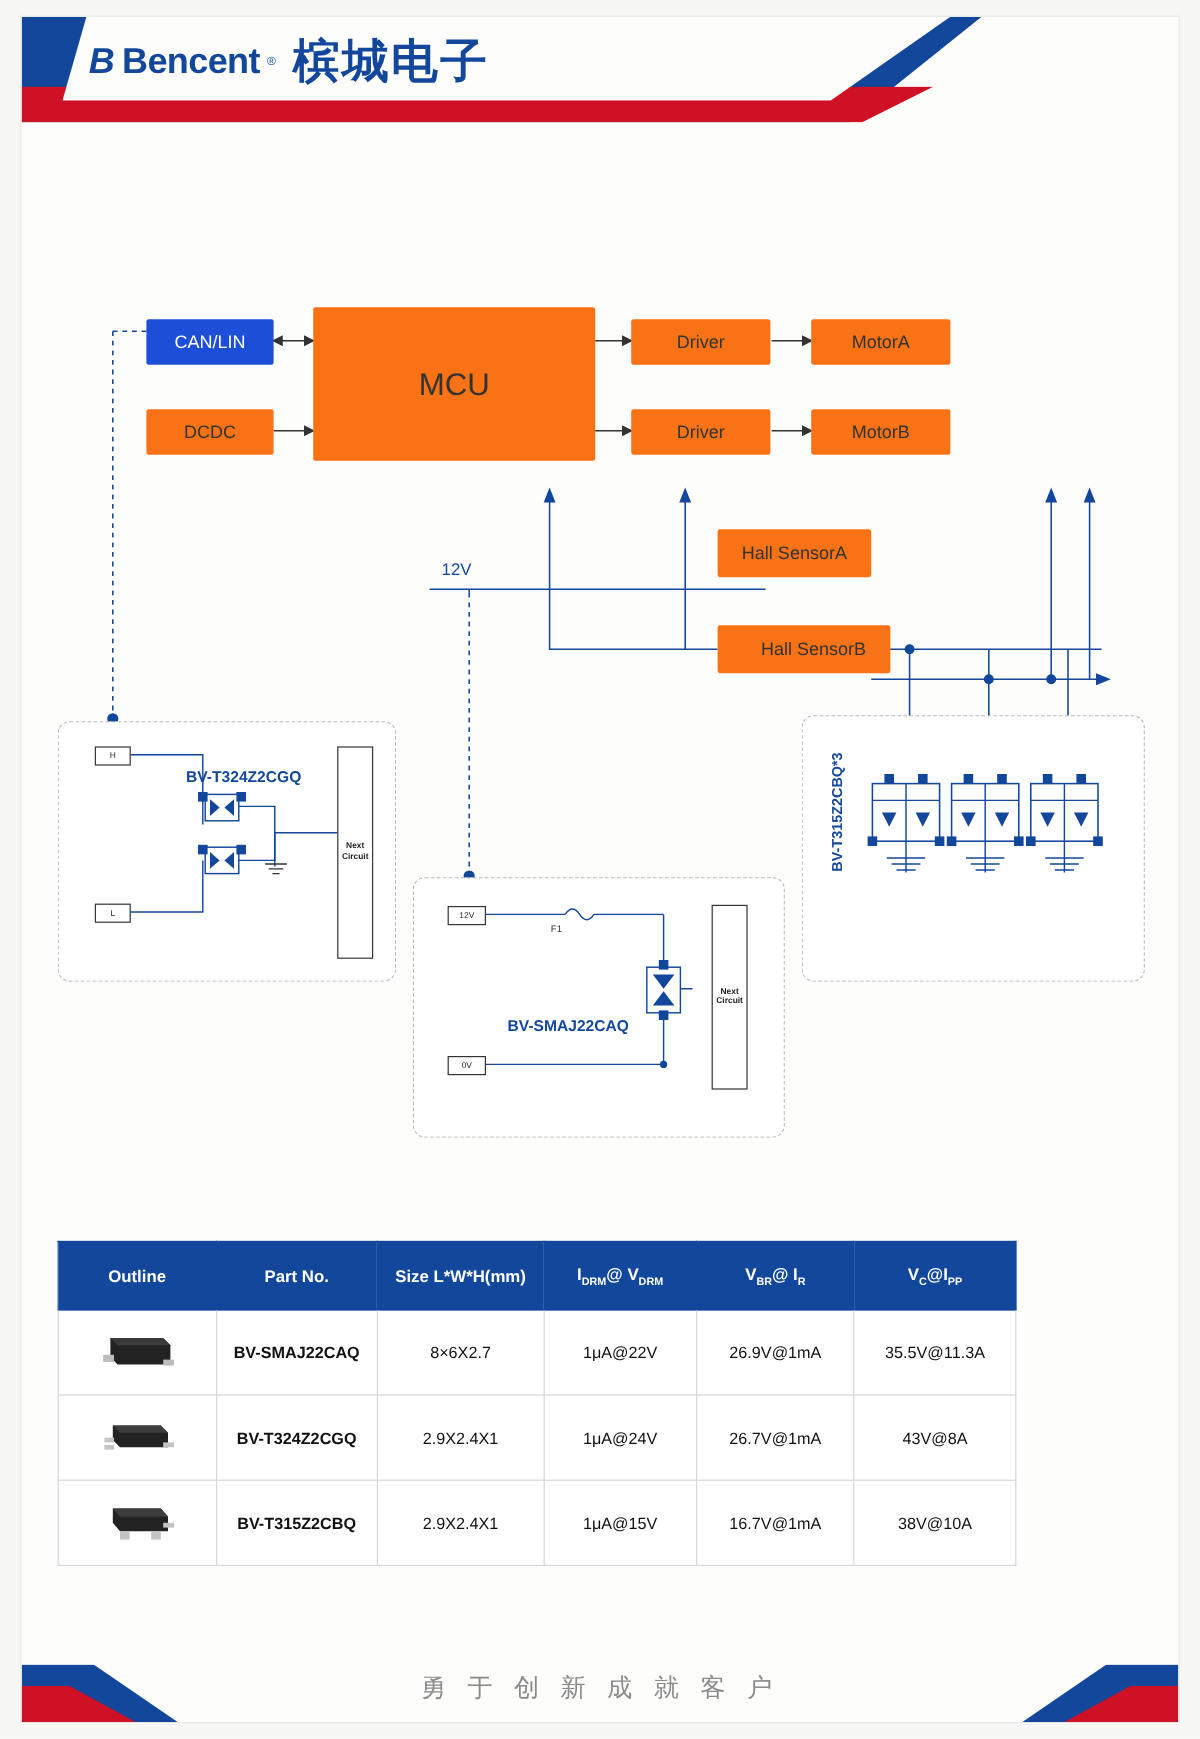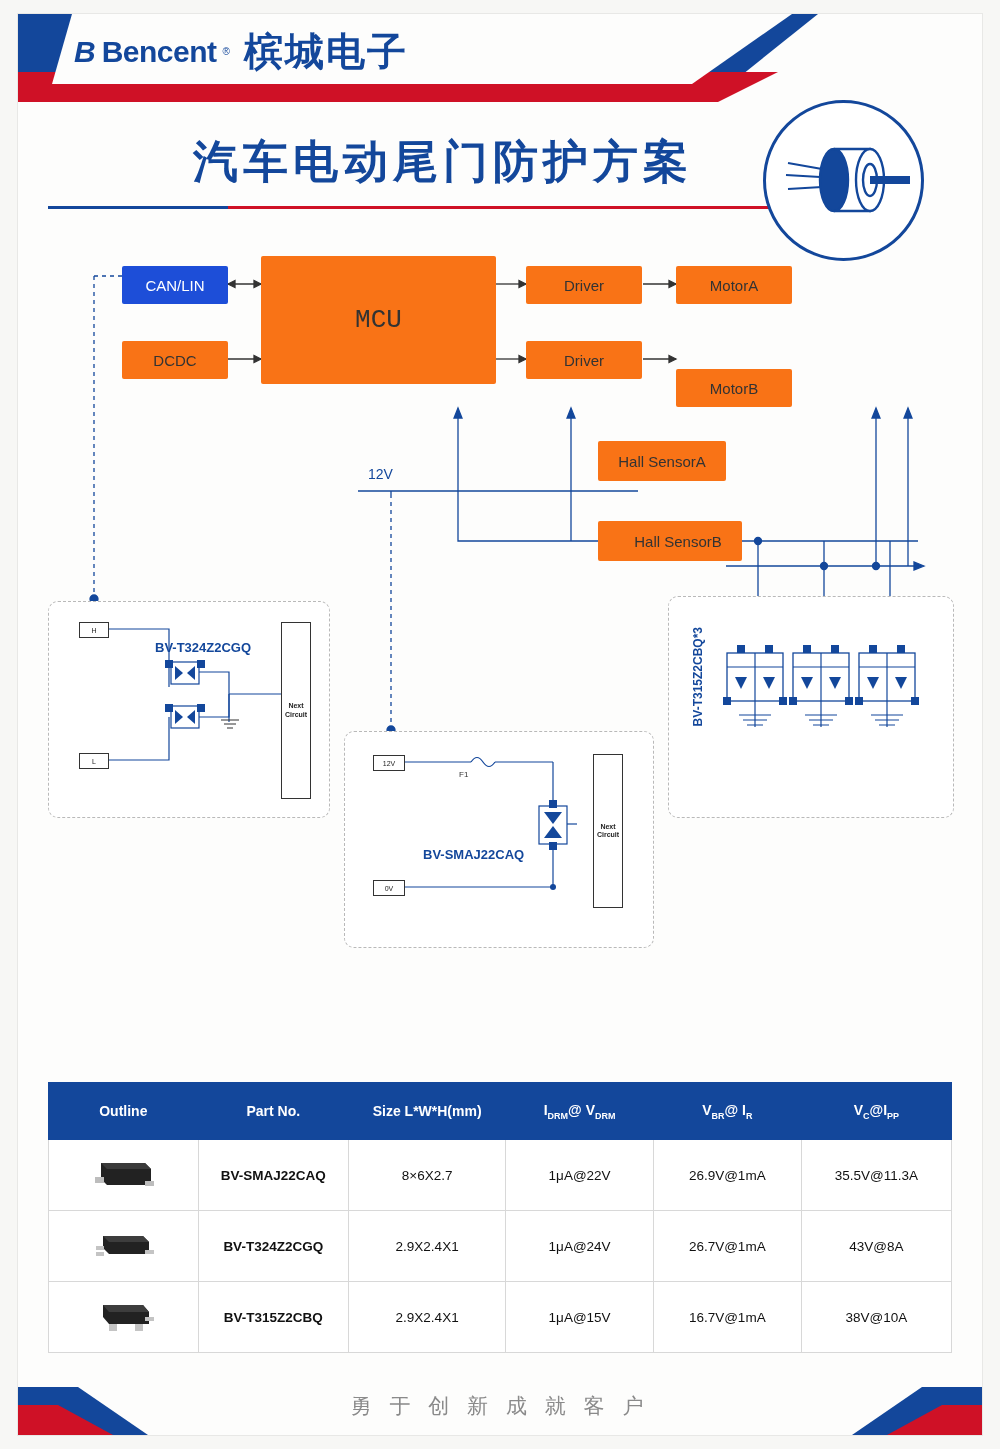--- a/index.html
+++ b/index.html
@@ -93,23 +93,22 @@
     display:flex;align-items:center;justify-content:center;text-align:center;color:#222;
     line-height:1.2;
   }
   .v12{position:absolute;font-size:14px;color:#13479b;}
   .vert-lbl{
     position:absolute;font-size:12px;font-weight:bold;color:#13479b;
     writing-mode:vertical-rl;transform:rotate(180deg);white-space:nowrap;
   }
   
   .tbl{
-    position:absolute;left:30px;top:1020px;width:904px;border-collapse:collapse;
+    position:absolute;left:30px;top:1020px;width:799px;border-collapse:collapse;
     background:#fff;
-    margin-top:48px;
   }
   .tbl th{
     background:#13479b;color:#fff;font-size:14px;font-weight:bold;
     height:54px;border:1px solid #13479b;
   }
   .tbl td{
     border:1px solid #d8d8d8;height:68px;text-align:center;font-size:13.5px;color:#111;
   }
   .tbl td.partno{font-weight:bold;}
   .sub{font-size:9px;vertical-align:sub;}
@@ -150,37 +149,20 @@
       <div class="hdr-red"></div>
       <div class="hdr-white"></div>
       <div class="logo-wrap">
         <span class="logo-mark">B</span>
         <span class="logo-en">Bencent</span>
         <span class="logo-reg">®</span>
         <span class="logo-cn">槟城电子</span>
       </div>
     </div>
 
-    <div class="title-zone">
-      <div class="title-underline"></div>
-      <div class="title-underline2"></div>
-      <div class="main-title">汽车电动尾门防护方案</div>
-      <div class="motor-badge">
-        <svg width="155" height="155" viewBox="0 0 155 155">
-          <g stroke="#13479b" stroke-width="2.4" fill="none">
-            <ellipse cx="68" cy="77" rx="14" ry="31" fill="#13479b"></ellipse>
-            <path d="M68 46 L104 46 L104 108 L68 108"></path>
-            <ellipse cx="104" cy="77" rx="14" ry="31" fill="#fff"></ellipse>
-            <ellipse cx="104" cy="77" rx="7" ry="16" fill="#fff"></ellipse>
-            <rect x="104" y="73" width="40" height="8" fill="#13479b" stroke="none"></rect>
-            <path d="M22 60 L56 66 M20 72 L54 74 M22 86 L56 84" stroke-width="2"></path>
-          </g>
-        </svg>
-      </div>
-    </div>
 
     <div class="schem">
 
       <svg width="964" height="760" style="position:absolute;left:0;top:0;">
         <g stroke="#13479b" stroke-width="1.3" fill="none">
 
           <g stroke="#333">
             <line x1="210" y1="48" x2="243" y2="48"></line>
             <polygon points="243,48 236,44.5 236,51.5" fill="#333"></polygon>
             <polygon points="210,48 217,44.5 217,51.5" fill="#333"></polygon>
@@ -224,25 +206,25 @@
           <path d="M890 330 L890 180"></path>
           <polygon points="890,172 886,182 894,182" fill="#13479b"></polygon>
           <circle cx="740" cy="305" r="3.5" fill="#13479b"></circle>
           <circle cx="806" cy="330" r="3.5" fill="#13479b"></circle>
           <circle cx="858" cy="330" r="3.5" fill="#13479b"></circle>
         </g>
       </svg>
 
       <div class="blk can" style="left:104px;top:30px;width:106px;height:38px;">CAN/LIN</div>
       <div class="blk" style="left:104px;top:105px;width:106px;height:38px;">DCDC</div>
-      <div class="blk mcu" style="left:243px;top:20px;width:235px;height:128px;font-family:Liberation Mono, monospace;">MCU</div>
+      <div class="blk mcu" style="left:243px;top:20px;width:235px;height:128px;">MCU</div>
       <div class="blk" style="left:508px;top:30px;width:116px;height:38px;">Driver</div>
       <div class="blk" style="left:508px;top:105px;width:116px;height:38px;">Driver</div>
       <div class="blk" style="left:658px;top:30px;width:116px;height:38px;">MotorA</div>
-      <div class="blk" style="left:658px;top:105px;width:116px;height:38px;margin-top:28px;">MotorB</div>
+      <div class="blk" style="left:658px;top:105px;width:116px;height:38px;">MotorB</div>
       <div class="blk" style="left:580px;top:205px;width:128px;height:40px;">Hall SensorA</div>
       <div class="blk" style="left:580px;top:285px;width:128px;height:40px;padding-left:16px;">Hall SensorB</div>
 
       <div class="v12" style="left:350px;top:230px;">12V</div>
 
       <div class="dash-box" style="left:30px;top:365px;width:280px;height:215px;">
         <svg width="280" height="215" style="position:absolute;left:0;top:0;">
           <g stroke="#13479b" stroke-width="1.2" fill="none">
             <path d="M52 27 L120 27 L120 85"></path>
             <path d="M52 158 L120 158 L120 115"></path>

